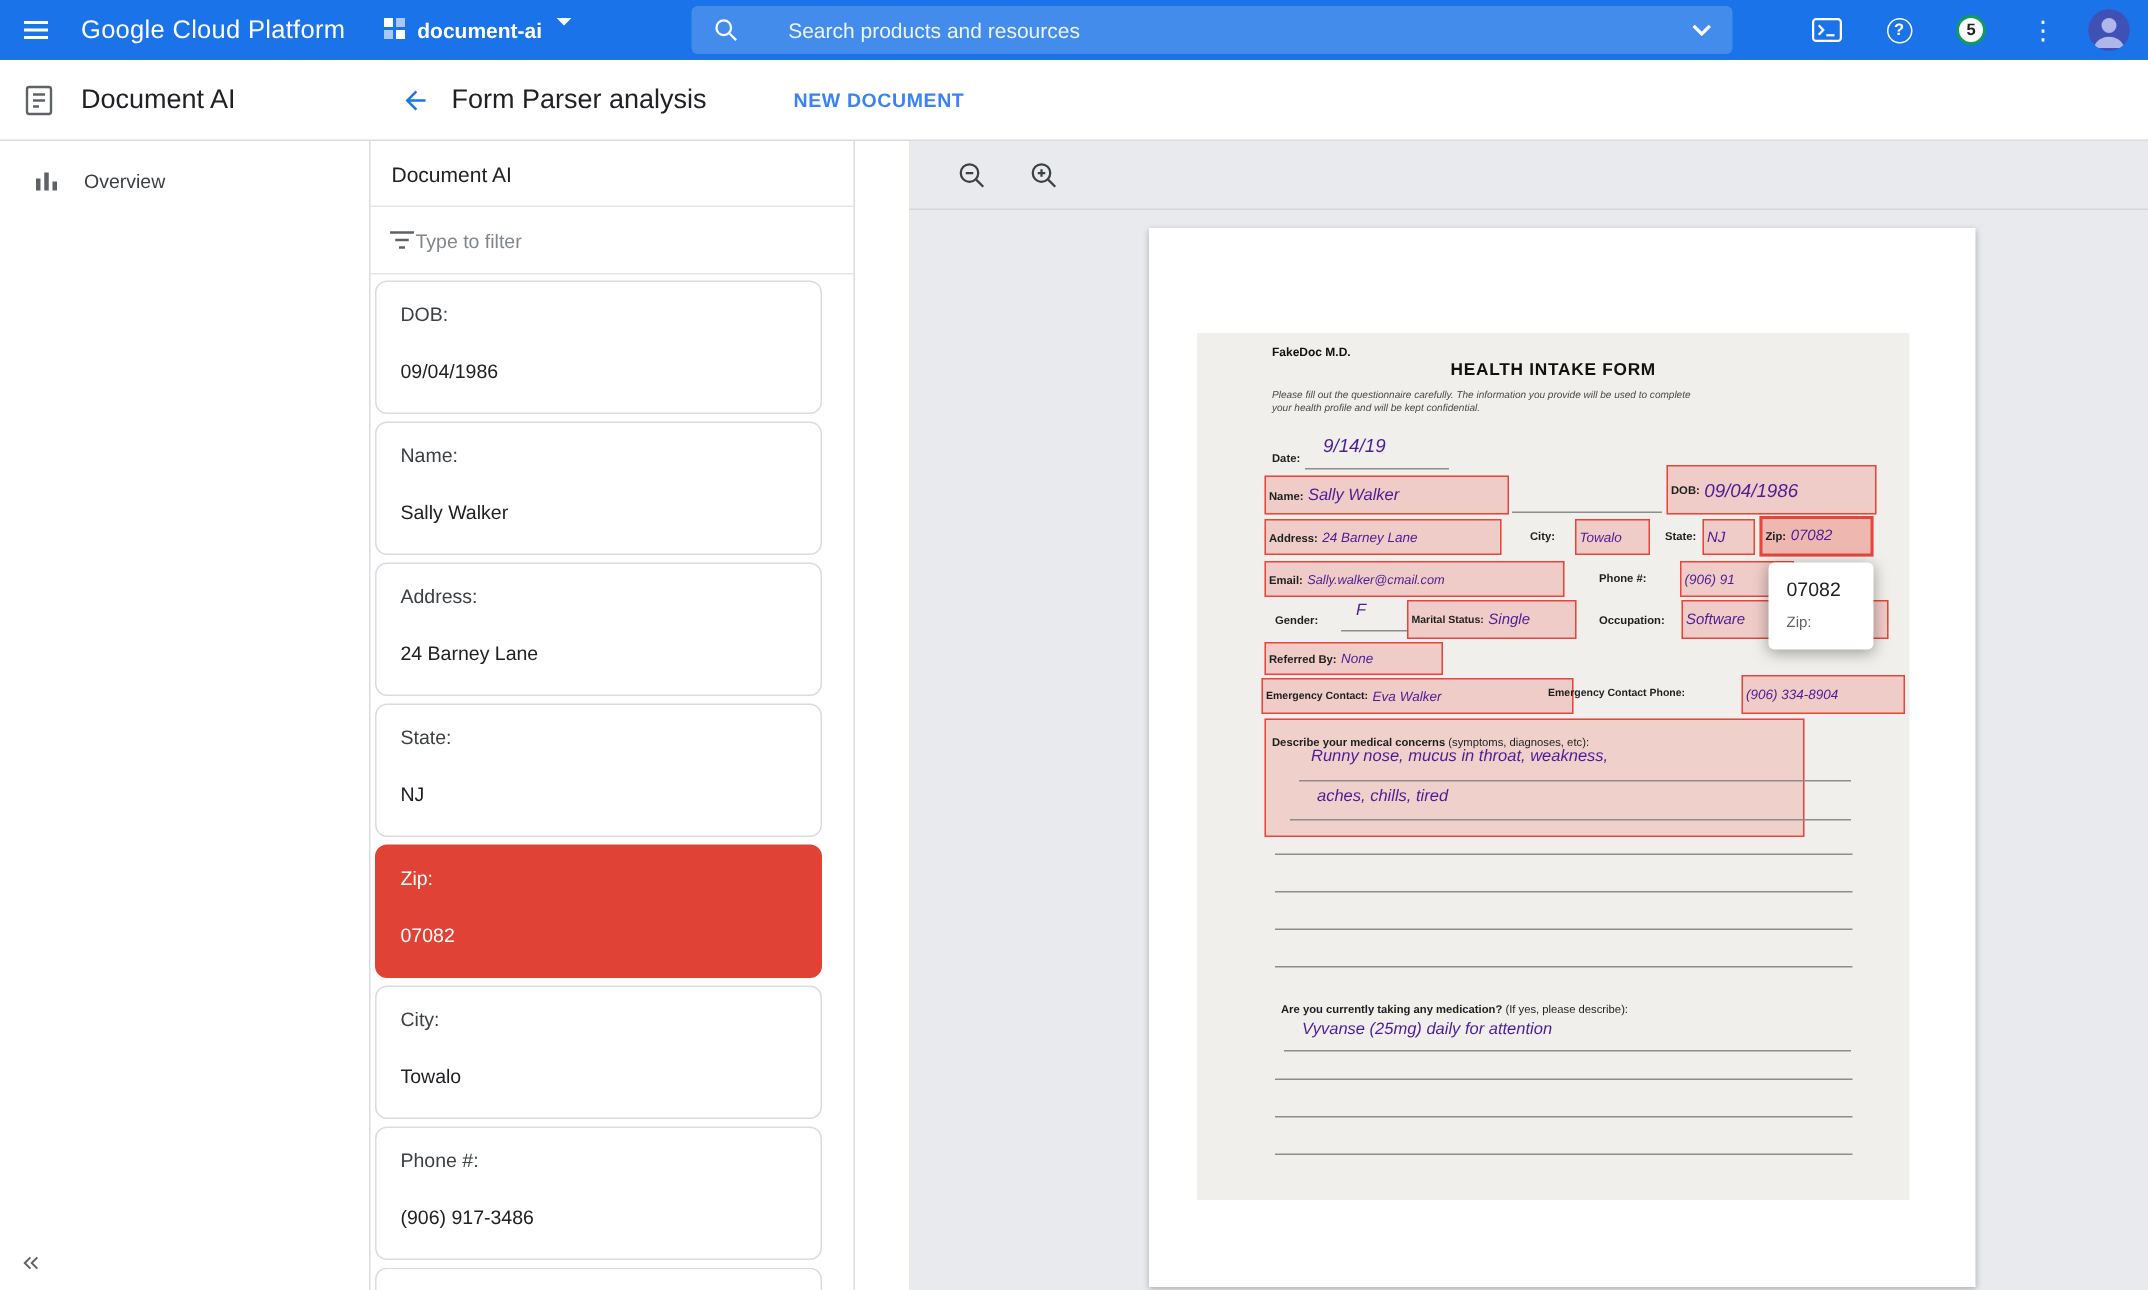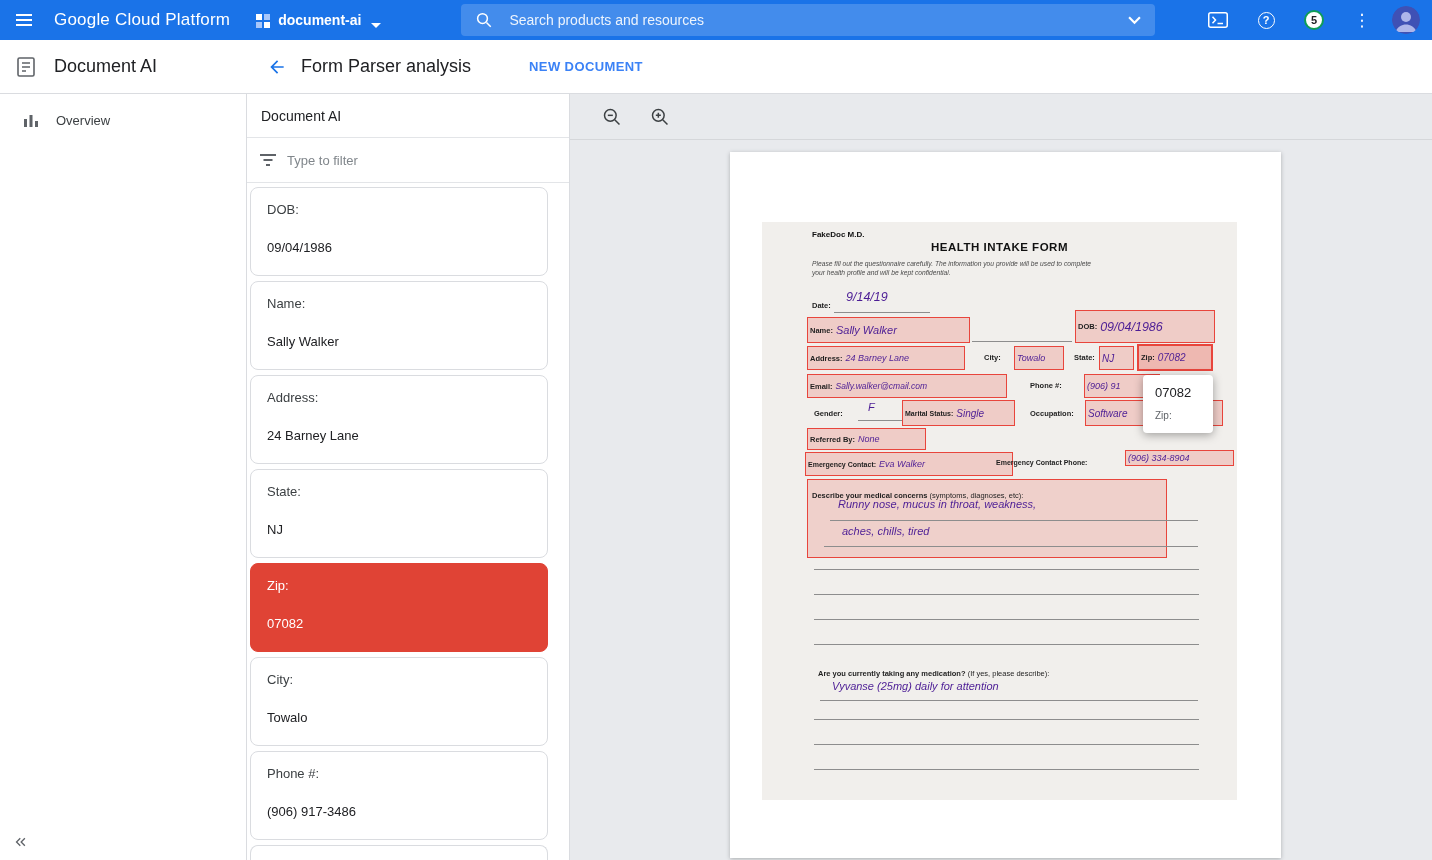--- a/index.html
+++ b/index.html
@@ -3,24 +3,24 @@
 <meta charset="utf-8">
 <style>
   * { margin:0; padding:0; box-sizing:border-box; }
   html,body { width:1432px; height:860px; overflow:hidden; }
   body { font-family:"Liberation Sans", sans-serif; background:#fff; color:#202124; }
 
   
   .topbar { height:40px; background:#1a73e8; display:flex; align-items:center; color:#fff; }
   .menu-btn { width:48px; height:40px; display:flex; align-items:center; justify-content:center; cursor:pointer; }
   .brand { font-size:17px; font-weight:400; letter-spacing:.2px; white-space:nowrap; margin-left:6px; }
-  .project-sel { display:flex; align-items:flex-end; gap:8px; margin-left:26px; cursor:pointer; }
+  .project-sel { display:flex; align-items:flex-start; gap:8px; margin-left:26px; cursor:pointer; }
   .project-name { font-size:14px; font-weight:700; }
   .caret { width:0; height:0; border-left:5px solid transparent; border-right:5px solid transparent; border-top:5px solid #fff; margin-left:2px; }
-  .searchbar { margin-left:80px; width:694px; height:32px; background:rgba(255,255,255,.18); border-radius:4px; display:flex; align-items:center; padding:0 14px; gap:16px; }
+  .searchbar { margin-left:80px; width:694px; height:32px; background:rgba(255,255,255,.18); border-radius:4px; display:flex; align-items:center; padding:0 14px; gap:32px; }
   .searchbar input { flex:1; background:transparent; border:none; outline:none; color:#fff; font-size:14px; font-family:"Liberation Sans", sans-serif; }
   .searchbar input::placeholder { color:rgba(255,255,255,.9); }
   .topbar-right { margin-left:auto; display:flex; align-items:center; gap:12px; padding-right:12px; }
   .tb-icon { width:36px; height:36px; display:flex; align-items:center; justify-content:center; cursor:pointer; }
   .help-circle { width:17px; height:17px; border:1.6px solid #fff; border-radius:50%; display:flex; align-items:center; justify-content:center; font-size:11px; font-weight:700; color:#fff; }
   .notif-badge { width:20px; height:20px; background:#fff; border:2.5px solid #0f9d58; border-radius:50%; display:flex; align-items:center; justify-content:center; font-size:11px; font-weight:700; color:#202124; }
   .kebab { font-size:17px; color:#fff; line-height:1; }
   .avatar { width:28px; height:28px; border-radius:50%; overflow:hidden; cursor:pointer; }
 
   
@@ -34,33 +34,33 @@
   
   .content { display:flex; height:766px; }
 
   .sidebar { width:247px; flex:none; border-right:1px solid #dadce0; background:#fff; position:relative; padding-top:6px; }
   .nav-item { height:40px; display:flex; align-items:center; gap:16px; padding-left:22px; font-size:13px; color:#3c4043; cursor:pointer; }
   .nav-item.selected { background:#e8f0fe; color:#1967d2; font-weight:700; }
   .collapse-btn { position:absolute; left:4px; bottom:2px; width:32px; height:32px; display:flex; align-items:center; justify-content:center; cursor:pointer; }
 
   .fields-panel { width:323px; flex:none; border-right:1px solid #dadce0; background:#fff; display:flex; flex-direction:column; }
   .panel-title-row { height:44px; flex:none; border-bottom:1px solid #e3e5e8; display:flex; align-items:center; padding-left:14px; font-size:14px; color:#202124; }
-  .filter-row { height:45px; flex:none; border-bottom:1px solid #e3e5e8; display:flex; align-items:center; padding:0 12px; gap:10px; }
+  .filter-row { height:45px; flex:none; border-bottom:1px solid #e3e5e8; display:flex; align-items:center; padding:0 12px; }
   .filter-row input { flex:1; border:none; outline:none; font-size:13px; color:#202124; font-family:"Liberation Sans", sans-serif; }
   .filter-row input::placeholder { color:#80868b; }
   .cards { flex:1; overflow:hidden; padding:4px 21px 0 3px; }
   .card { background:#fff; border:1px solid #dadce0; border-radius:8px; height:89px; margin-bottom:5px; padding:14px 16px; cursor:pointer; }
   .card-label { font-size:13px; color:#3c4043; }
   .card-value { font-size:13px; color:#202124; margin-top:23px; }
   .card.selected { background:#e04335; border-color:#e04335; }
   .card.selected .card-label, .card.selected .card-value { color:#fff; }
   .card.partial { height:18px; border-bottom:none; border-radius:8px 8px 0 0; margin-bottom:0; }
 
   
-  .viewer { flex:1; display:flex; flex-direction:column; background:#e8eaed; min-width:0; }
+  .viewer { flex:1; display:flex; flex-direction:column; background:#e8eaed; min-width:0;margin-left:36px; }
   .viewer-toolbar { height:46px; flex:none; border-bottom:1px solid #d5d7da; display:flex; align-items:center; padding-left:28px; gap:20px; }
   .zoom-btn { width:28px; height:28px; display:flex; align-items:center; justify-content:center; cursor:pointer; }
   .viewer-canvas { flex:1; position:relative; overflow:hidden; }
   .doc-page { position:absolute; left:160px; top:12px; width:551px; height:706px; background:#fff; box-shadow:0 1px 4px rgba(60,64,67,.35); }
   .doc-form { position:absolute; left:32px; top:70px; width:475px; height:578px; background:#f1efec; }
 
   .abs { position:absolute; }
   .fl { font-size:7.5px; font-weight:700; color:#1e1e1e; white-space:nowrap; }
   .fl-s { font-size:7px; }
   .fl-rest { font-weight:400; }
@@ -299,21 +299,21 @@
           <div class="abs hbox" style="left:45px;top:206px;width:119px;height:22px">
             <span class="fl">Referred By:</span>
             <span class="hand h9">None</span>
           </div>
 
           <div class="abs hbox" style="left:43px;top:230px;width:208px;height:24px">
             <span class="fl fl-s">Emergency Contact:</span>
             <span class="hand h9">Eva Walker</span>
           </div>
           <span class="abs fl fl-s" style="left:234px;top:237px">Emergency Contact Phone:</span>
-          <div class="abs hbox" style="left:363px;top:228px;width:109px;height:16px">
+          <div class="abs hbox" style="left:363px;top:228px;width:109px;height:26px">
             <span class="hand h9">(906) 334-8904</span>
           </div>
 
           <div class="abs hbox-rect" style="left:45px;top:257px;width:360px;height:79px"></div>
           <div class="abs" style="left:50px;top:262px;white-space:nowrap">
             <span class="fl">Describe your medical concerns</span><span class="fl fl-rest"> (symptoms, diagnoses, etc):</span>
           </div>
           <span class="abs hand h11" style="left:76px;top:276px">Runny nose, mucus in throat, weakness,</span>
           <div class="abs ln" style="left:68px;top:298px;width:368px"></div>
           <span class="abs hand h11" style="left:80px;top:303px">aches, chills, tired</span>

